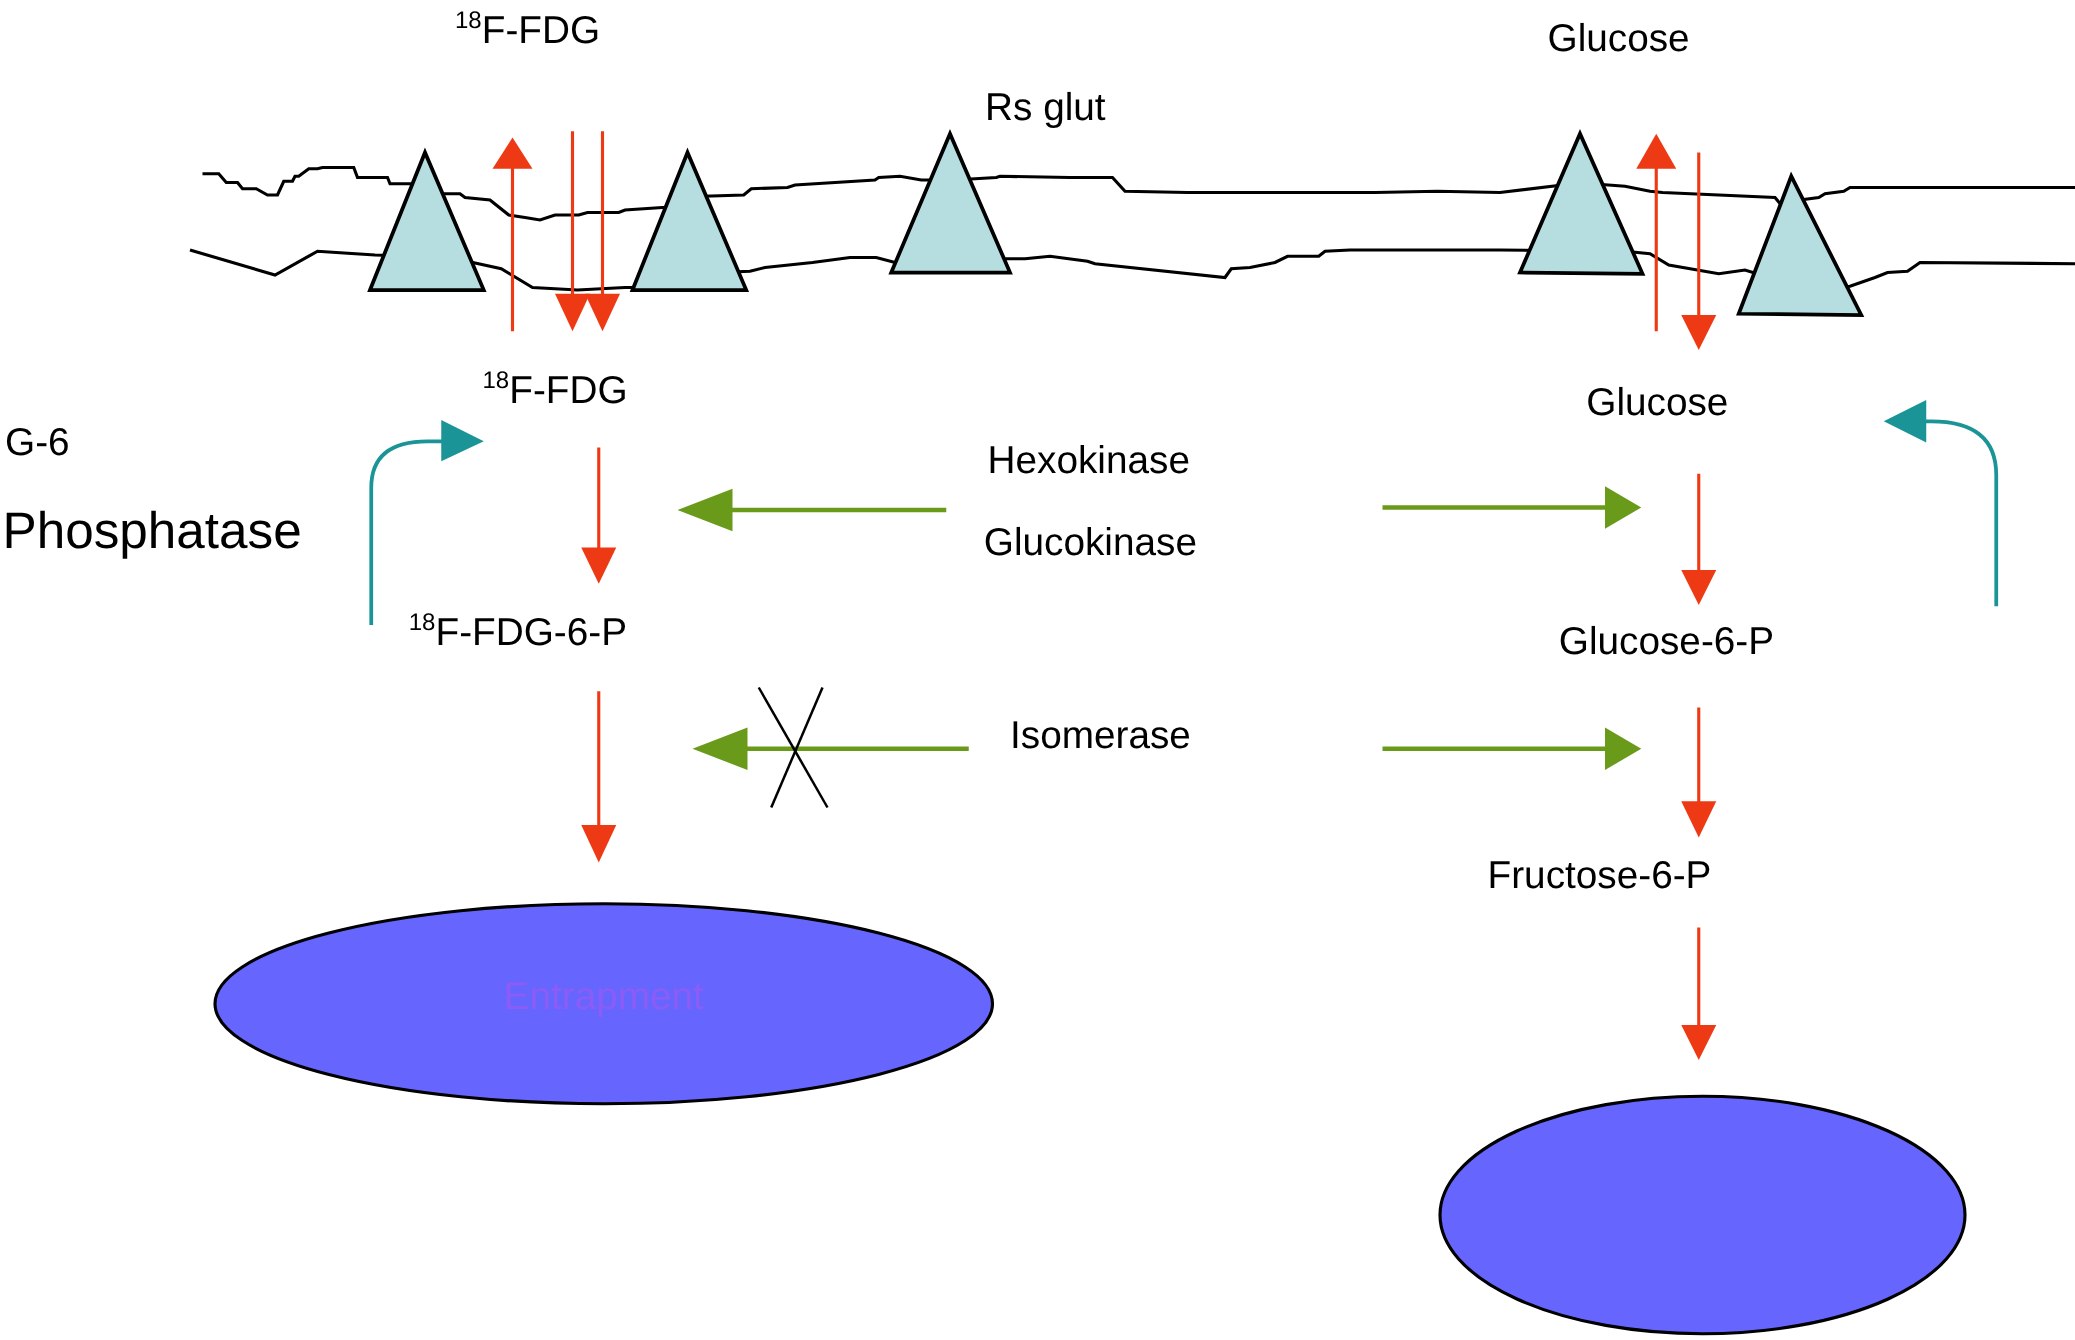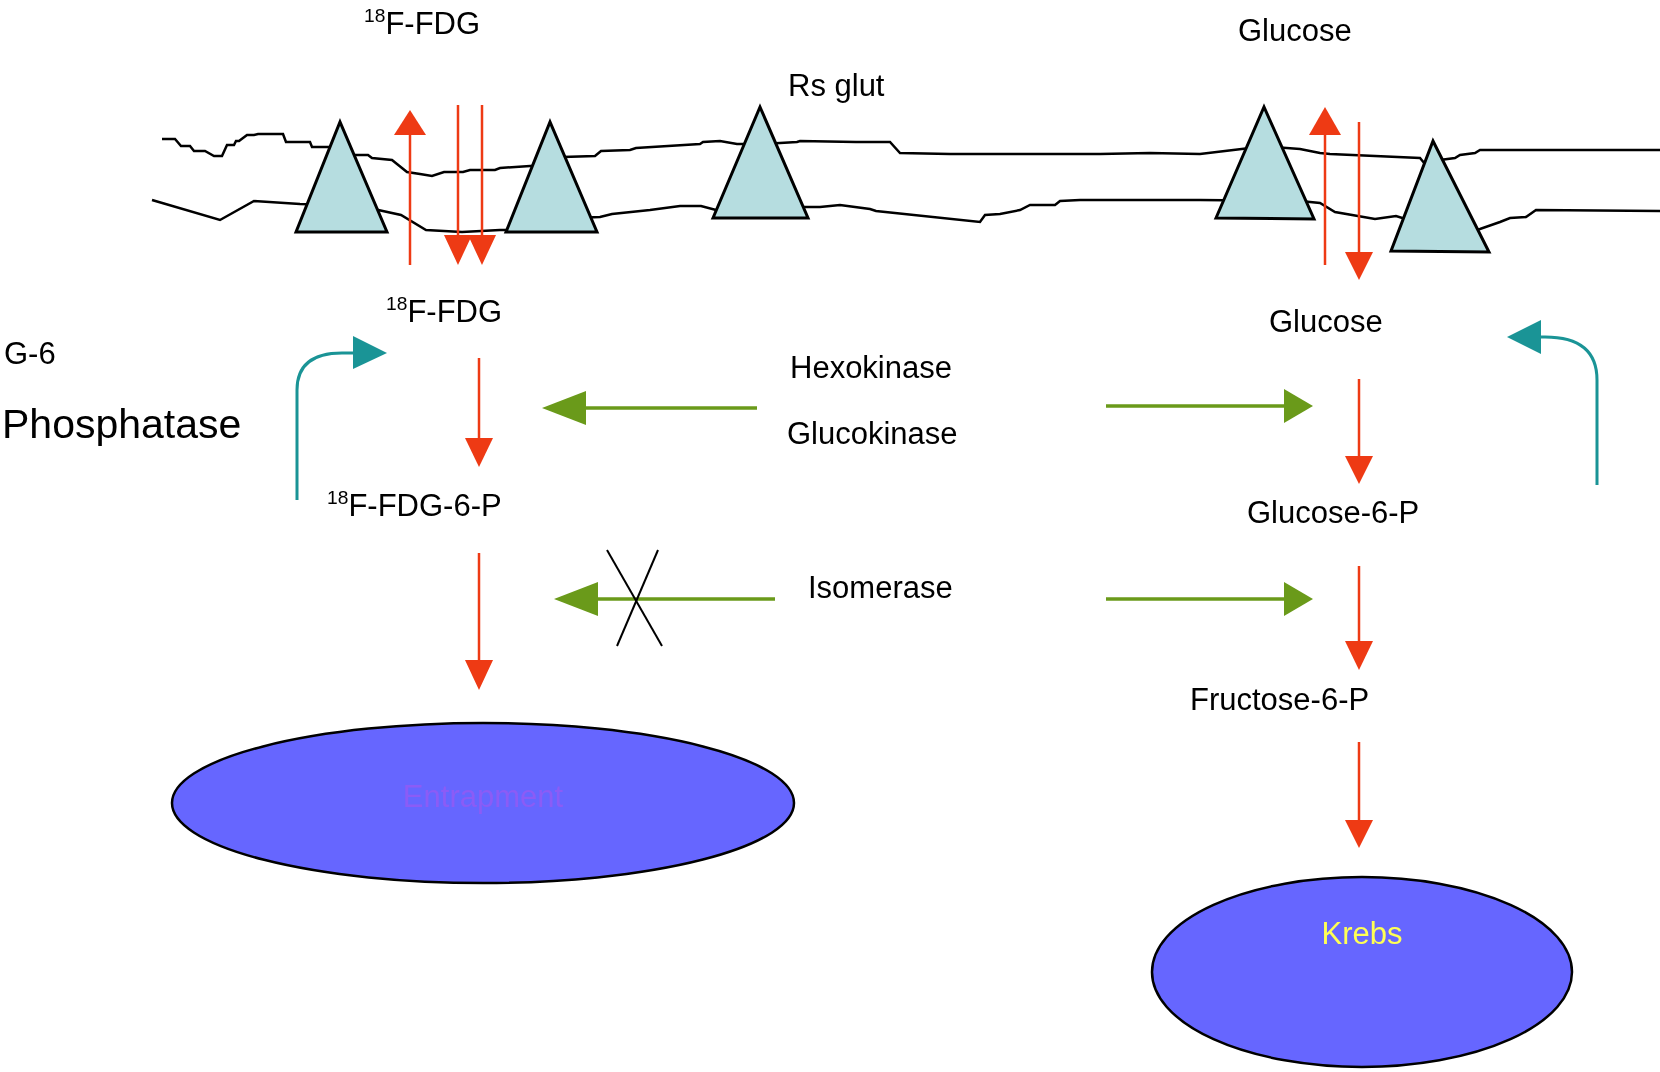--- a/index.html
+++ b/index.html
@@ -107,14 +107,13 @@
 
 <div class="lbl big" style="left:790px; top:352px;">Hexokinase</div>
 <div class="lbl big" style="left:787px; top:418px;">Glucokinase</div>
 <div class="lbl big" style="left:808px; top:572px;">Isomerase</div>
 
 <div class="lbl big" style="left:4px; top:338px;">G-6</div>
 <div class="lbl sm" style="left:2px; top:404px;">Phosphatase</div>
 
 <div class="ell-text big" style="left:172px; top:778px; width:622px; color:#8b5cf6;">Entrapment</div>
 <div class="ell-text big" style="left:1152px; top:915px; width:420px; color:#ffff55;">
-  <div>Krebs</div>
 </div>
 
 </body></html>

